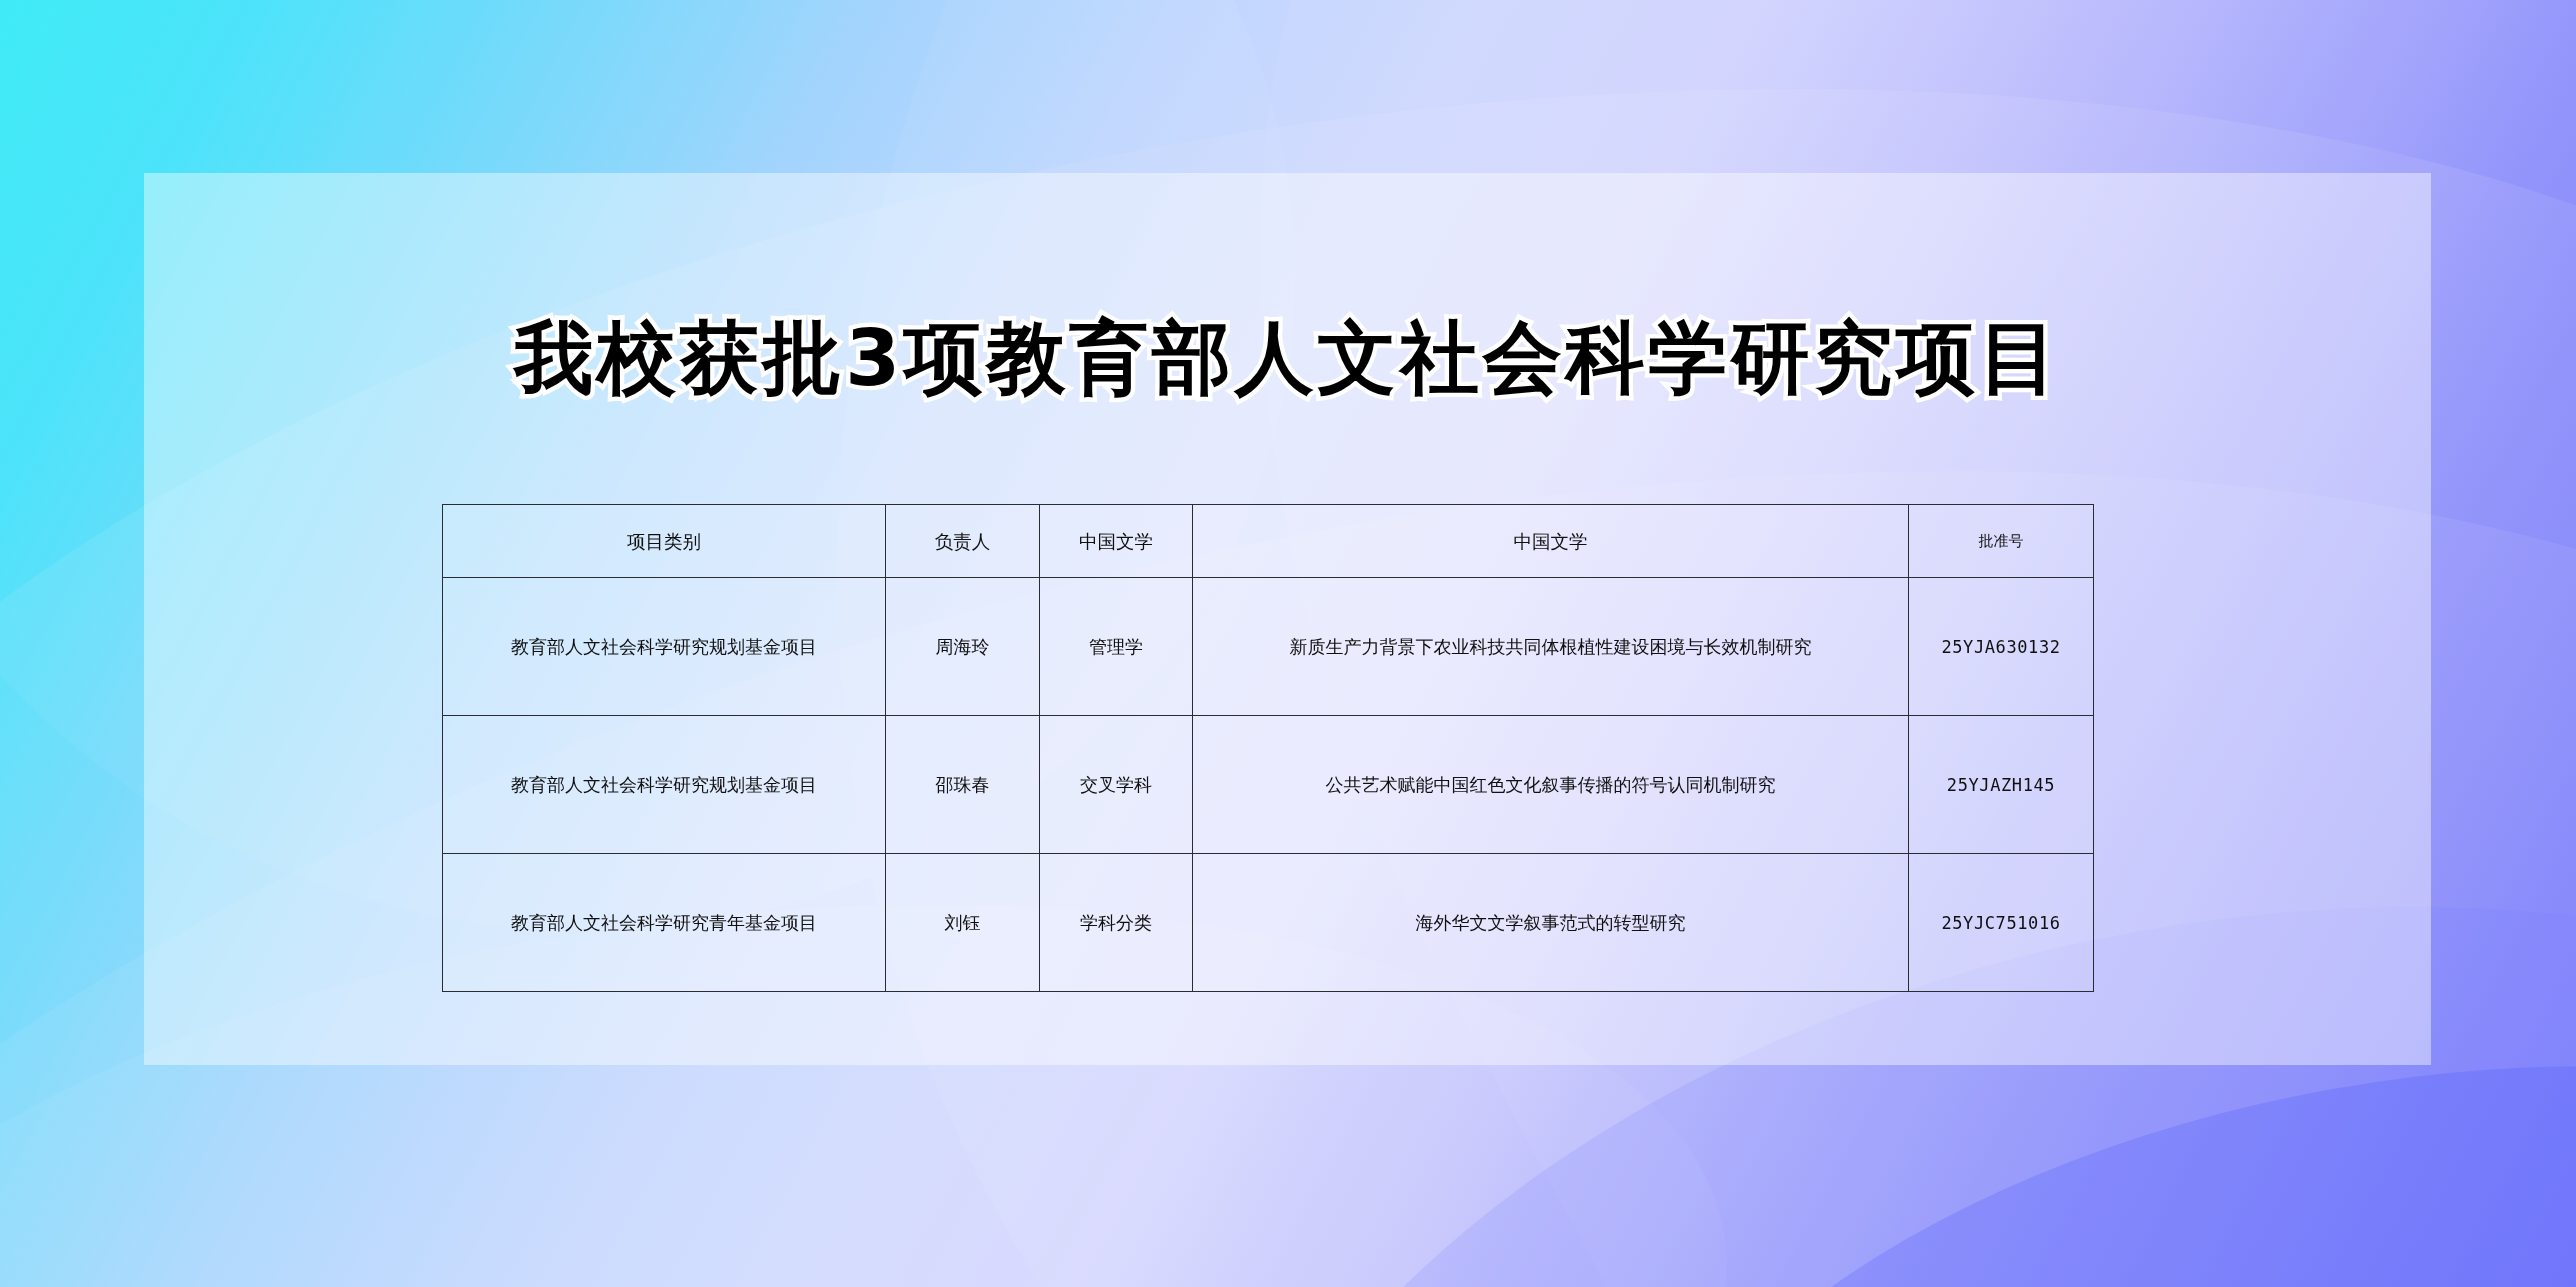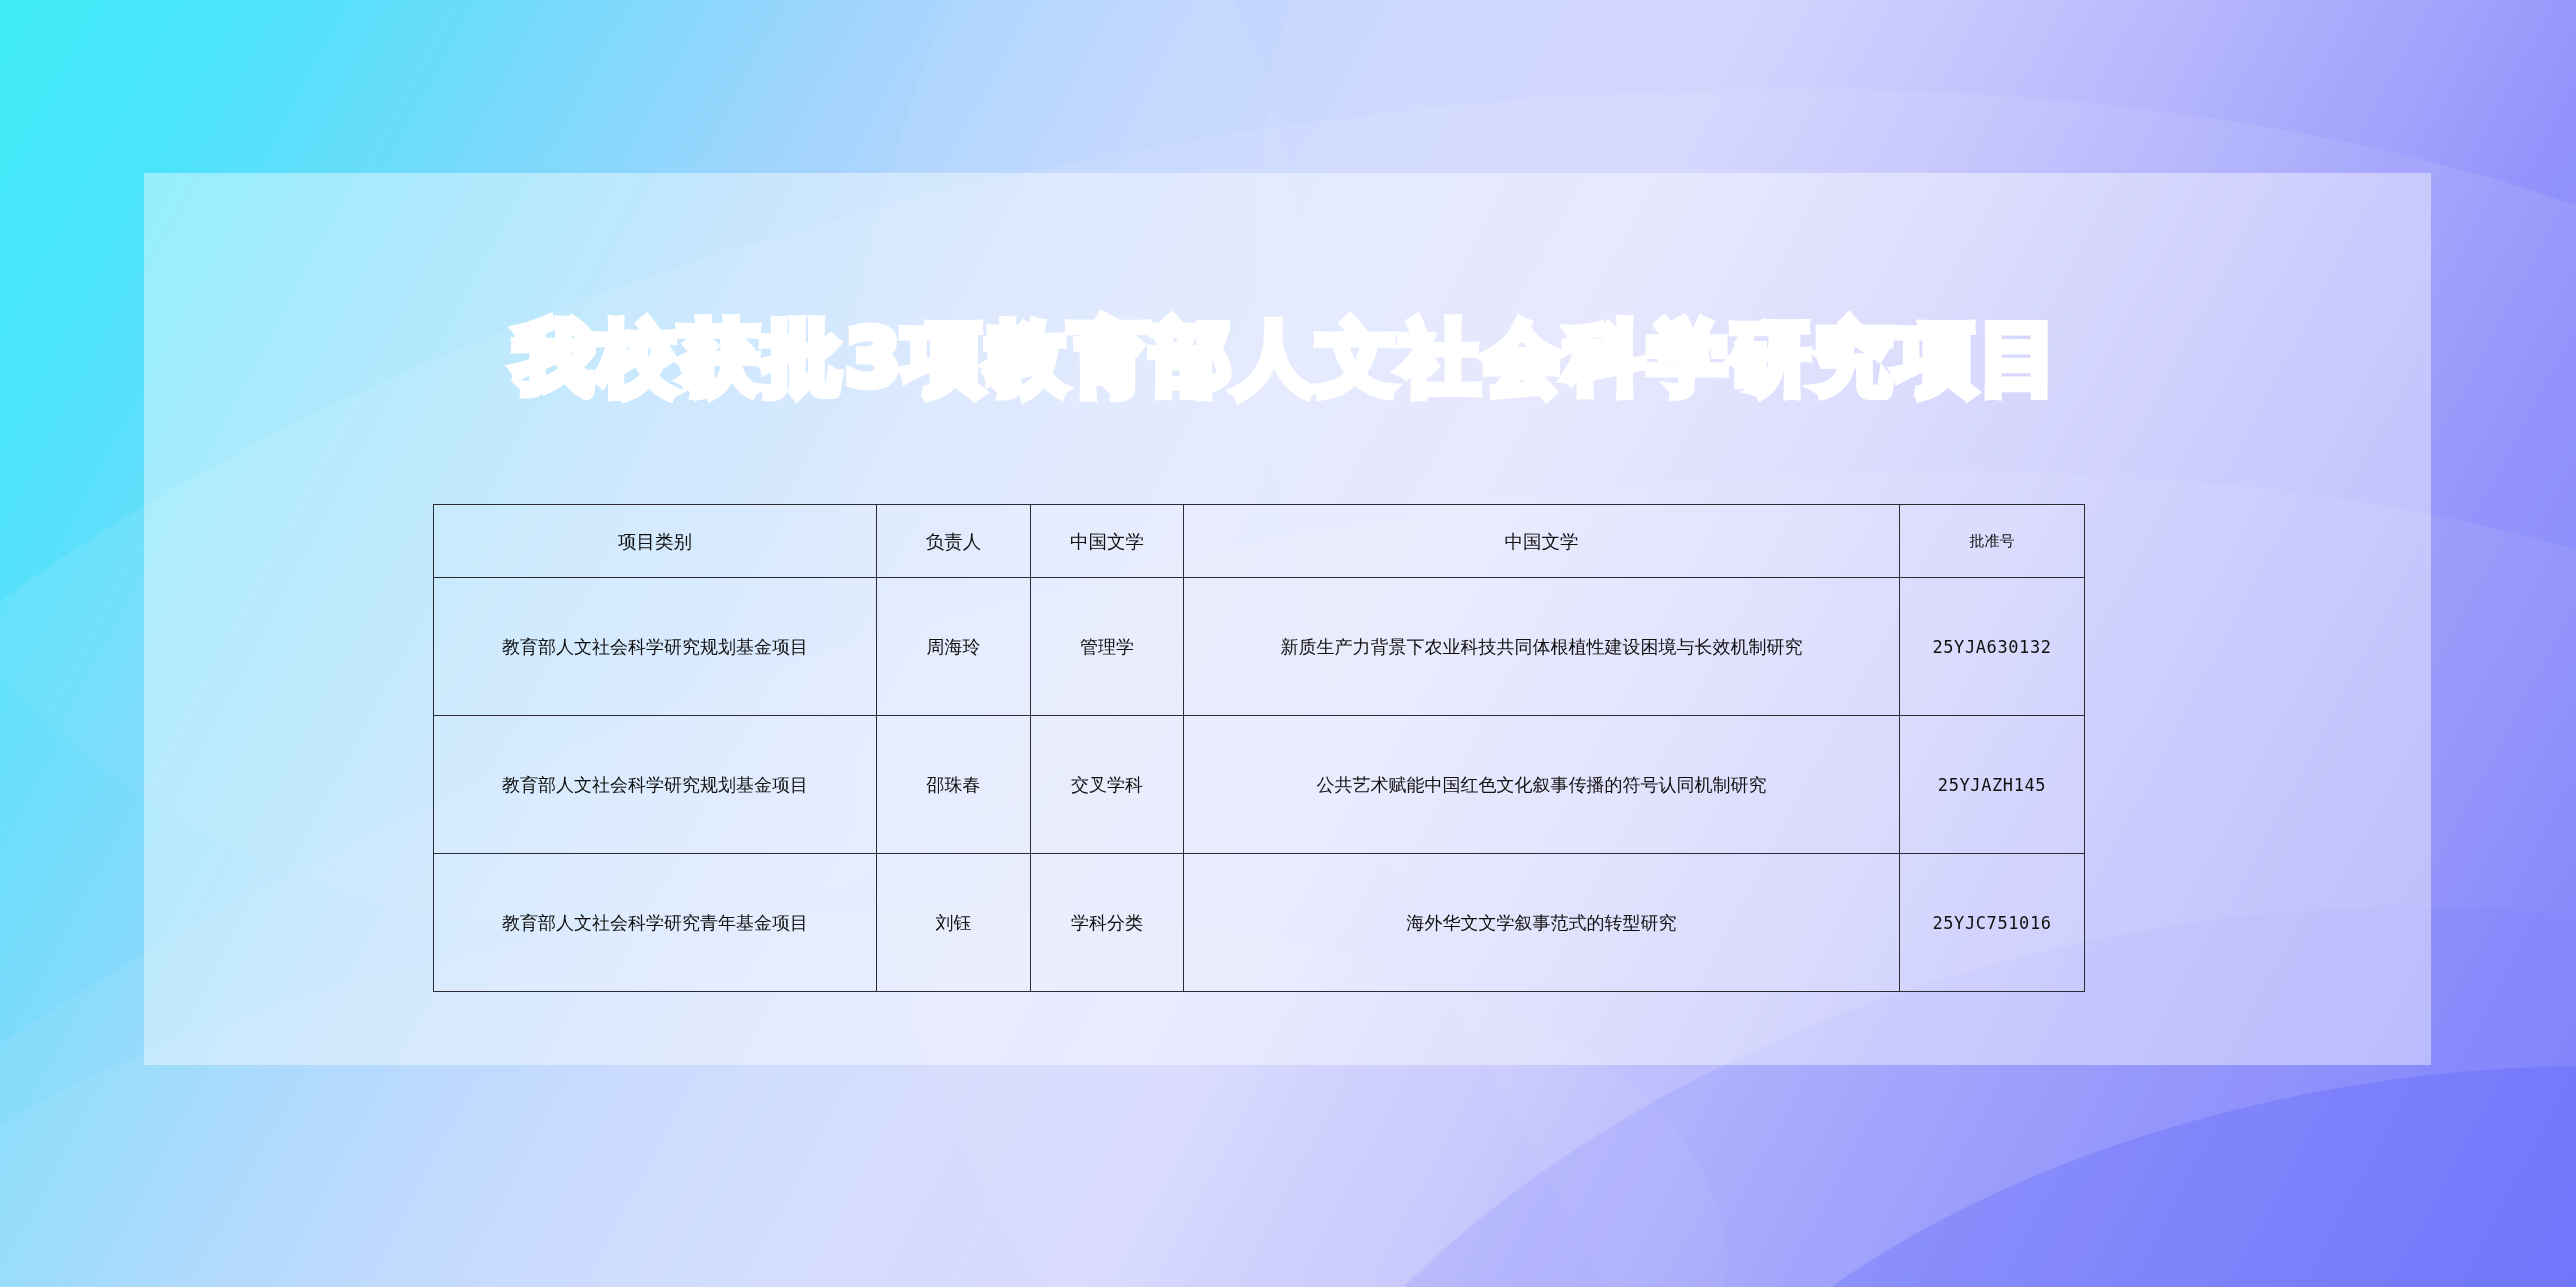--- a/index.html
+++ b/index.html
@@ -111,30 +111,30 @@
     position: absolute;
     left: 0;
     top: 309px;
     width: 2576px;
     text-align: center;
     font-family: "DejaVu Sans", "Liberation Sans", sans-serif;
     font-weight: bold;
     font-size: 79px;
     line-height: 1.25;
     letter-spacing: 3.7px;
-    color: #ffffff;
+    color: #000000;
     -webkit-text-stroke: 8.7px #ffffff;
     paint-order: stroke fill;
     white-space: nowrap;
   }
 
   
   #table-wrap {
     position: absolute;
-    left: 433px;
+    left: 442px;
     top: 504px;
     width: 1651px;
     height: 488px;
   }
   table {
     width: 100%;
     height: 100%;
     border-collapse: collapse;
     table-layout: fixed;
     font-family: "DejaVu Sans", "Liberation Sans", sans-serif;

